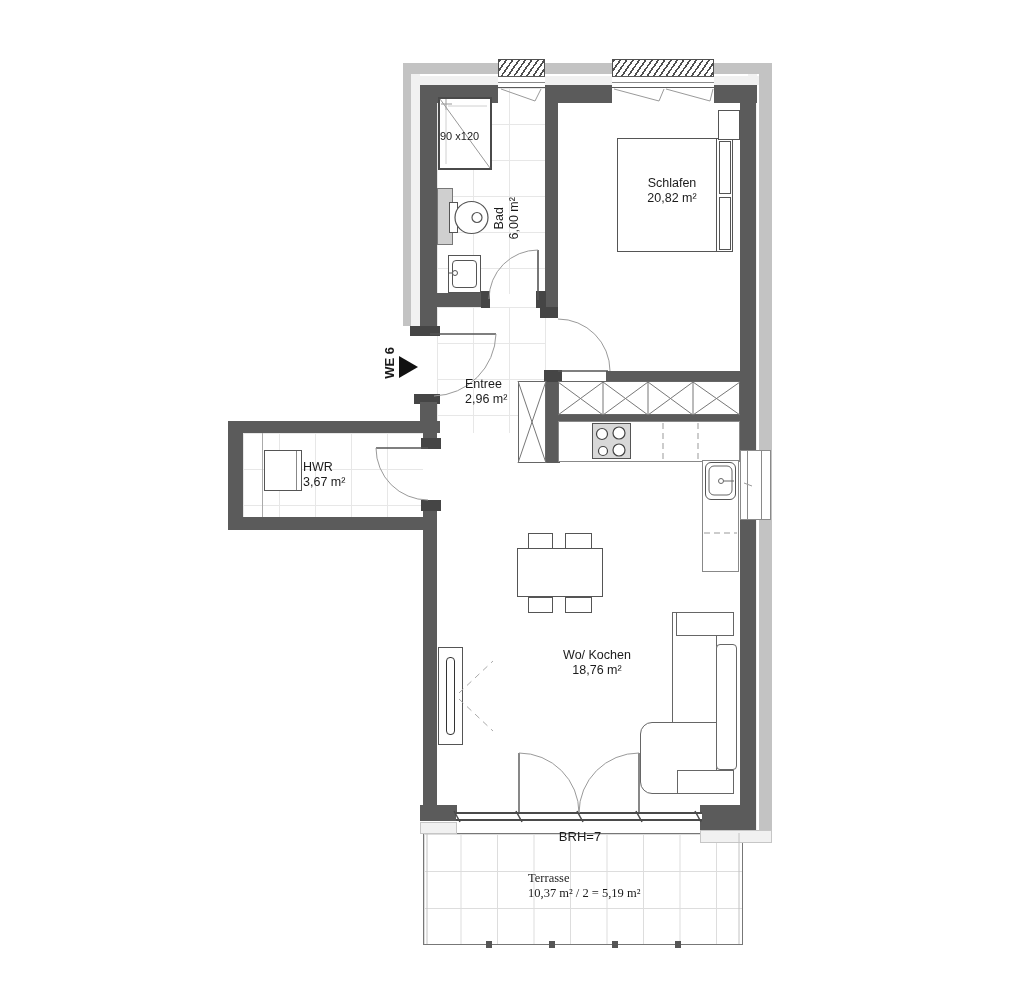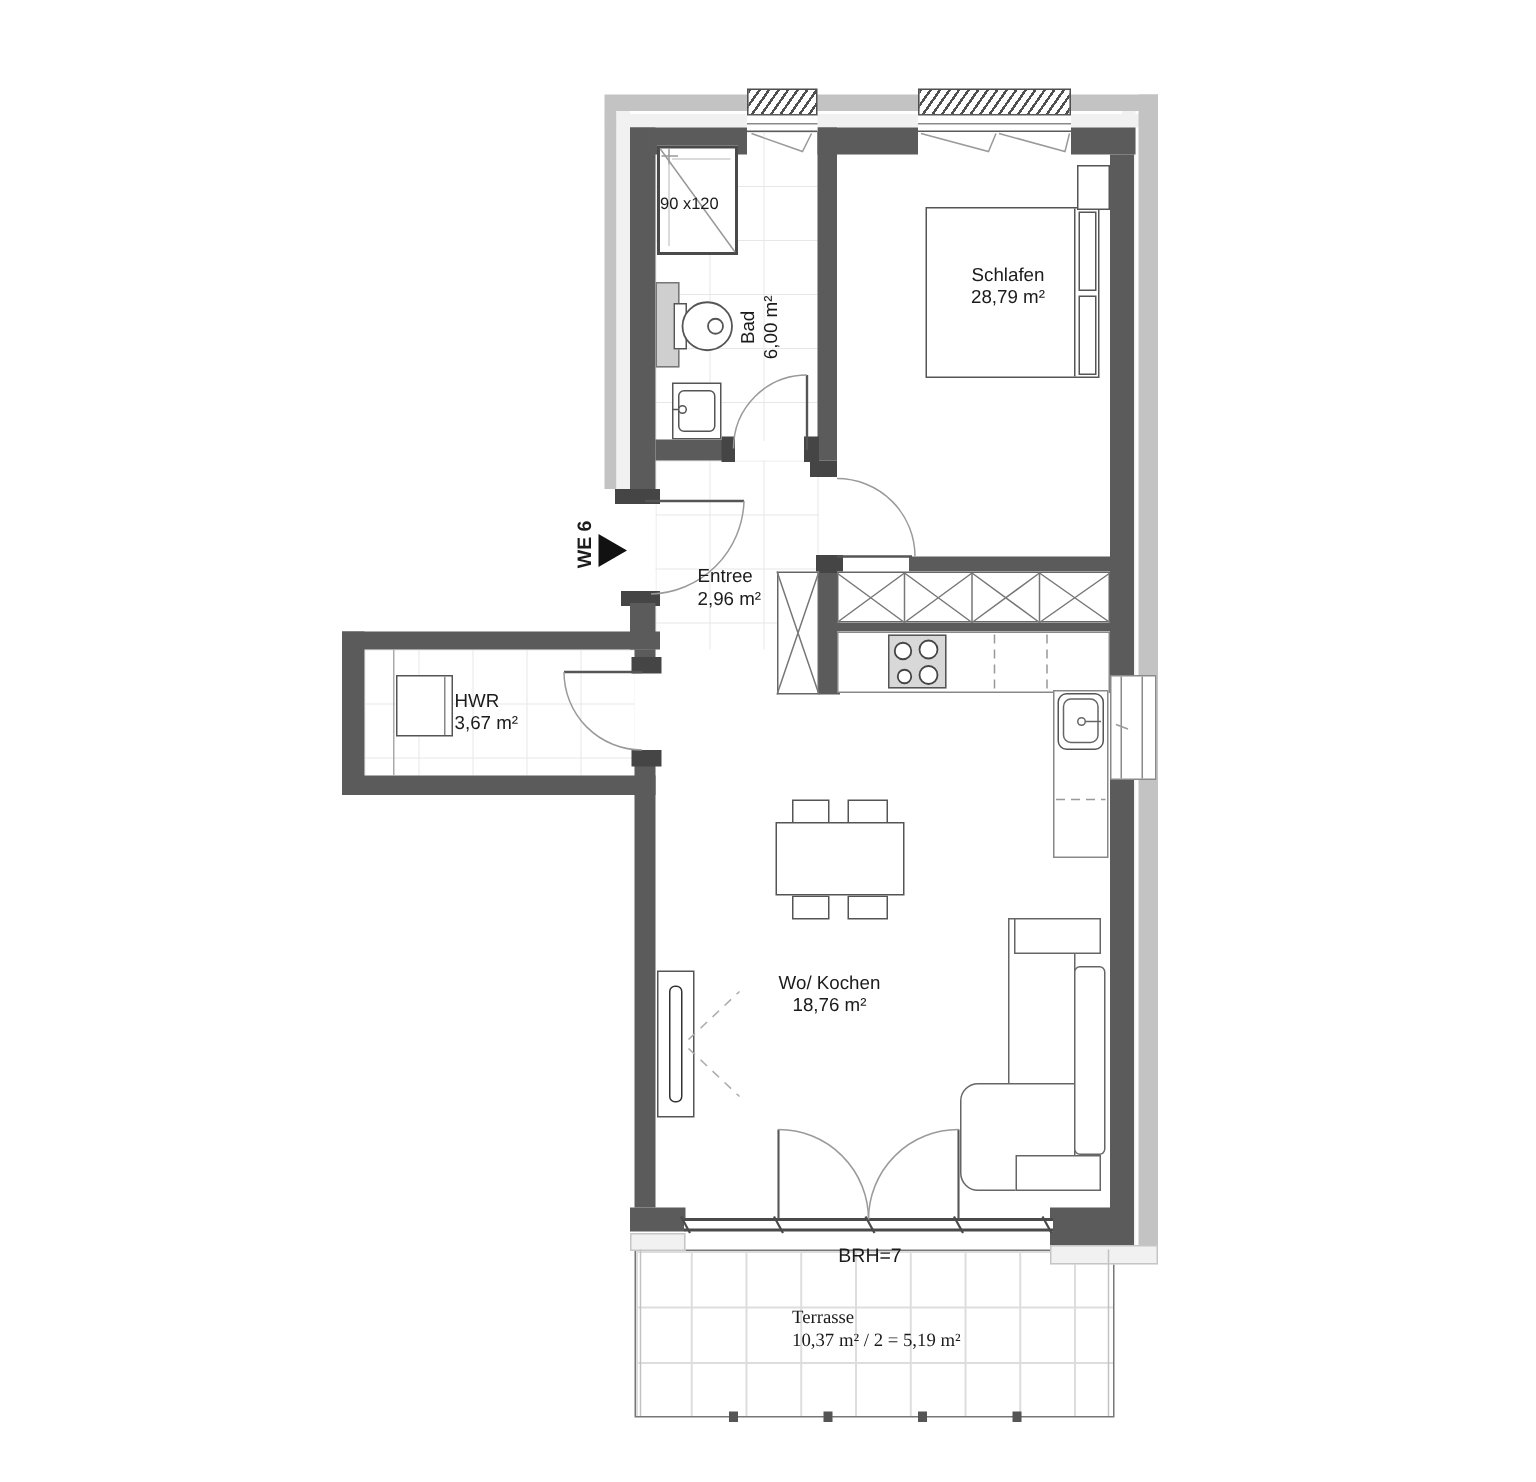--- a/index.html
+++ b/index.html
@@ -226,35 +226,35 @@
       <rect x="549" y="941" width="6" height="7" fill="#555"></rect>
       <rect x="612" y="941" width="6" height="7" fill="#555"></rect>
       <rect x="675" y="941" width="6" height="7" fill="#555"></rect>
     </g>
 
     <polygon points="399,356 399,378 418,367" fill="#111"></polygon>
   </svg>
 
   <div class="lbl ctr" style="left:612px;top:176px;width:120px;">
     <div>Schlafen</div>
-    <div>28,79 m²</div>
+    <div>20,82 m²</div>
   </div>
   <div class="lbl ctr rot" style="left:472px;top:203px;width:70px;">
     <div>Bad</div>
     <div>6,00 m²</div>
   </div>
   <div class="lbl" style="left:465px;top:377px;">
     <div>Entree</div>
     <div>2,96 m²</div>
   </div>
   <div class="lbl" style="left:303px;top:460px;">
     <div>HWR</div>
     <div>3,67 m²</div>
   </div>
-  <div class="lbl ctr" style="left:493px;top:648px;width:120px;">
+  <div class="lbl ctr" style="left:537px;top:648px;width:120px;">
     <div>Wo/ Kochen</div>
     <div>18,76 m²</div>
   </div>
   <div class="lbl" style="left:528px;top:871px;font-family:Liberation Serif, serif;">
     <div>Terrasse</div>
     <div>10,37 m² / 2 = 5,19 m²</div>
   </div>
   <div class="lbl ctr" style="left:545px;top:829px;width:70px;font-size:13px;">BRH=7</div>
   <div class="lbl ctr" style="left:440px;top:130px;width:28px;font-size:11px;">90 x120</div>
   <div class="lbl ctr rot" style="left:370px;top:355px;width:40px;font-weight:bold;font-size:13px;">WE 6</div>

